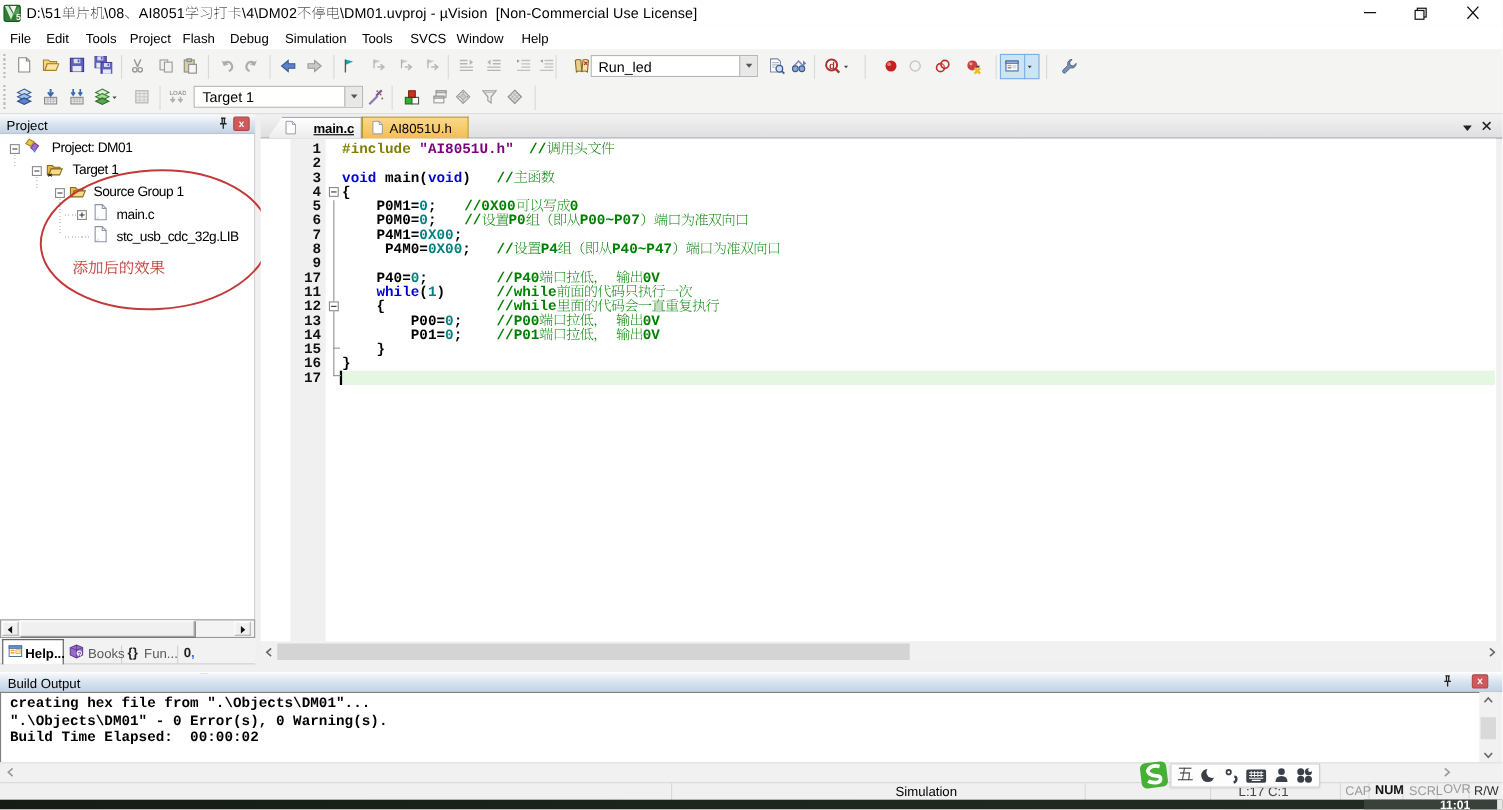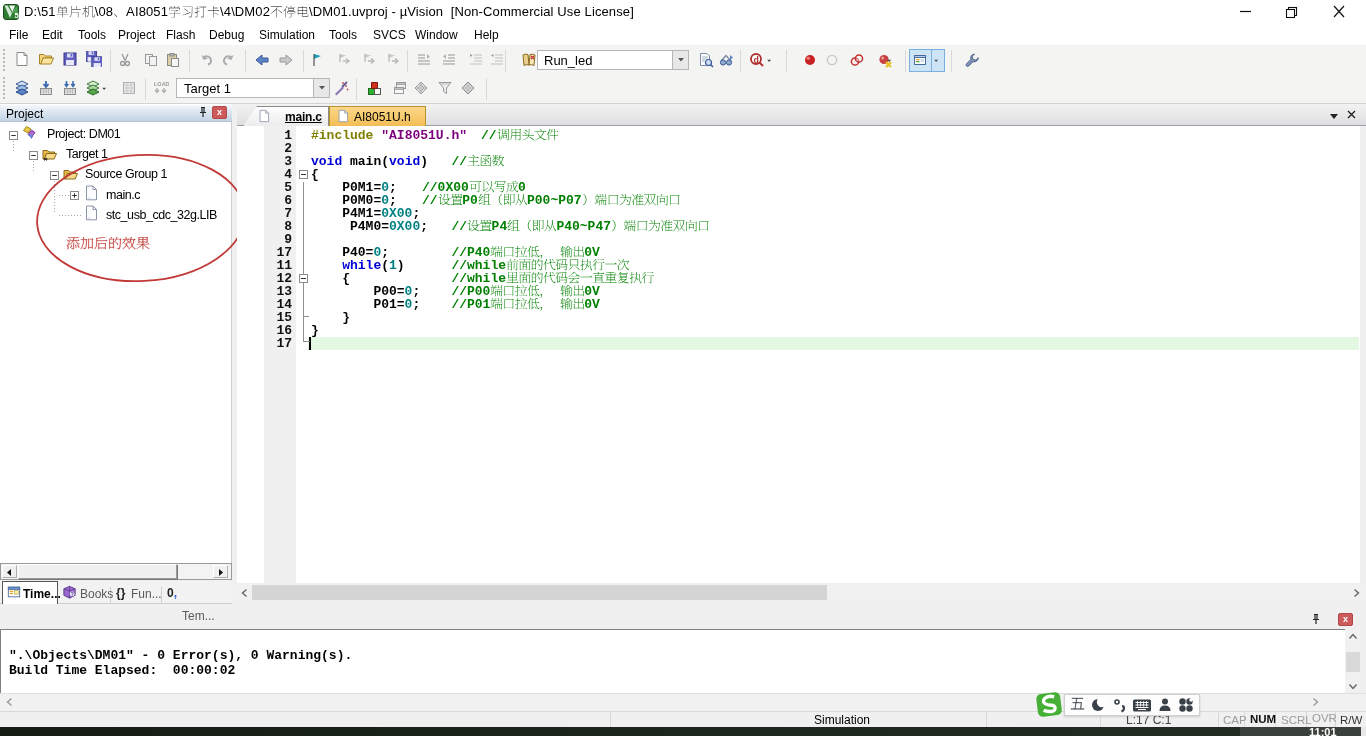--- a/index.html
+++ b/index.html
@@ -477,21 +477,21 @@
     </div>
     <div class="a" style="left:0;top:581px;width:232px;height:23px;background:#f2f2f2;border-bottom:1px solid #cfcfcf"></div>
     <div class="a" style="left:2px;top:581px;width:56px;height:23px;background:#fff;border:1px solid #555;border-bottom:none"></div>
     <svg class="a" style="left:7px;top:585px" width="14" height="14" viewBox="0 0 16 16">
       <rect x="1.5" y="2.5" width="13" height="11" fill="#fff" stroke="#4a6a9a"></rect>
       <rect x="1.5" y="2.5" width="13" height="2.5" fill="#6a9ae0" stroke="#4a6a9a"></rect>
       <rect x="3" y="6.5" width="4" height="1.4" fill="#e8a020"></rect>
       <rect x="3" y="9" width="4" height="1.4" fill="#e8a020"></rect>
       <rect x="8.5" y="6.5" width="4.5" height="4" fill="#f7e9a0" stroke="#b09a40" stroke-width="0.6"></rect>
     </svg>
-    <div class="a" style="left:23px;top:587px;font-size:12px;font-weight:bold">Time...</div>
+    <div class="a" style="left:23px;top:587px;font-size:12px;font-weight:bold">Help...</div>
     <svg class="a" style="left:62px;top:585px" width="15" height="15" viewBox="0 0 16 16">
       <path d="M2 4 L8 1.5 L14 4 L14 11 L8 14 L2 11 Z" fill="#9a6ad0" stroke="#5a3a8a"></path>
       <path d="M8 1.5 V14 M2 4 L8 6.5 L14 4" fill="none" stroke="#5a3a8a" stroke-width="0.8"></path>
       <circle cx="10.8" cy="9.5" r="2.6" fill="#e8e8f8"></circle>
       <text x="9.3" y="12" font-size="5.5" fill="#5a3a8a" font-family="Liberation Sans" font-weight="bold">?</text>
     </svg>
     <div class="a tab3" style="left:80px;top:587px;width:31px;height:16px">Books</div>
     <div class="a" style="left:116px;top:586px;font-size:12px;font-weight:bold;color:#222">{}</div>
     <div class="a tab3" style="left:131px;top:587px;width:31px;height:16px">Fun...</div>
     <div class="a" style="left:167px;top:586px;font-size:12px;font-weight:bold;color:#222">0<span style="color:#3a6ae0">,</span></div>
@@ -668,25 +668,29 @@
     <div class="row" style="left:342.2px;top:310.5px">}</div>
     <div class="row" style="left:311.0px;top:323.5px">}</div>
     <div class="a sb" style="left:237px;top:584px;width:1129px;height:17px"></div>
     <svg class="a" style="left:240px;top:588px" width="9" height="10" viewBox="0 0 9 10">
       <path d="M6.5 1.5 L2.5 5 L6.5 8.5" stroke="#666" stroke-width="1.4" fill="none"></path>
     </svg>
     <svg class="a" style="left:1352px;top:588px" width="9" height="10" viewBox="0 0 9 10">
       <path d="M2.5 1.5 L6.5 5 L2.5 8.5" stroke="#666" stroke-width="1.4" fill="none"></path>
     </svg>
     <div class="a" style="left:252px;top:585px;width:575px;height:15px;background:#d4d4d4"></div>
+    <div class="a hdr" style="left:0;top:611px;width:1366px;height:18px">
+      <span style="position:absolute;left:7px;top:2px;font-size:12px">Build Output</span>
+    </div>
     <svg class="a pin" style="left:1310px;top:613px" width="12" height="13" viewBox="0 0 12 13">
       <path d="M4 1.5 H8 M5 1.5 V6 M7 1.5 V6 M3 6.5 H9 M6 6.5 V11" stroke="#222" stroke-width="1.2" fill="none"></path>
     </svg>
     <div class="a xbtn" style="left:1338px;top:613px">x</div>
     <div class="a" style="left:0;top:629px;width:1345px;height:64px;background:#fff;border-top:1px solid #808080;border-left:1px solid #808080"></div>
+    <div class="a mono" style="left:9px;top:632.0px;font-size:13px;font-weight:bold;white-space:pre">creating hex file from ".\Objects\DM01"...</div>
     <div class="a mono" style="left:9px;top:647.6px;font-size:13px;font-weight:bold;white-space:pre">".\Objects\DM01" - 0 Error(s), 0 Warning(s).</div>
     <div class="a mono" style="left:9px;top:663.2px;font-size:13px;font-weight:bold;white-space:pre">Build Time Elapsed:  00:00:02</div>
     <div class="a sb" style="left:1345px;top:629px;width:16px;height:64px"></div>
     <svg class="a" style="left:1348px;top:632px" width="10" height="9" viewBox="0 0 10 9">
       <path d="M1.5 6.5 L5 2.5 L8.5 6.5" stroke="#666" stroke-width="1.4" fill="none"></path>
     </svg>
     <svg class="a" style="left:1348px;top:682px" width="10" height="9" viewBox="0 0 10 9">
       <path d="M1.5 2.5 L5 6.5 L8.5 2.5" stroke="#666" stroke-width="1.4" fill="none"></path>
     </svg>
     <div class="a sbthumb" style="left:1346px;top:652px;width:14px;height:20px"></div>

